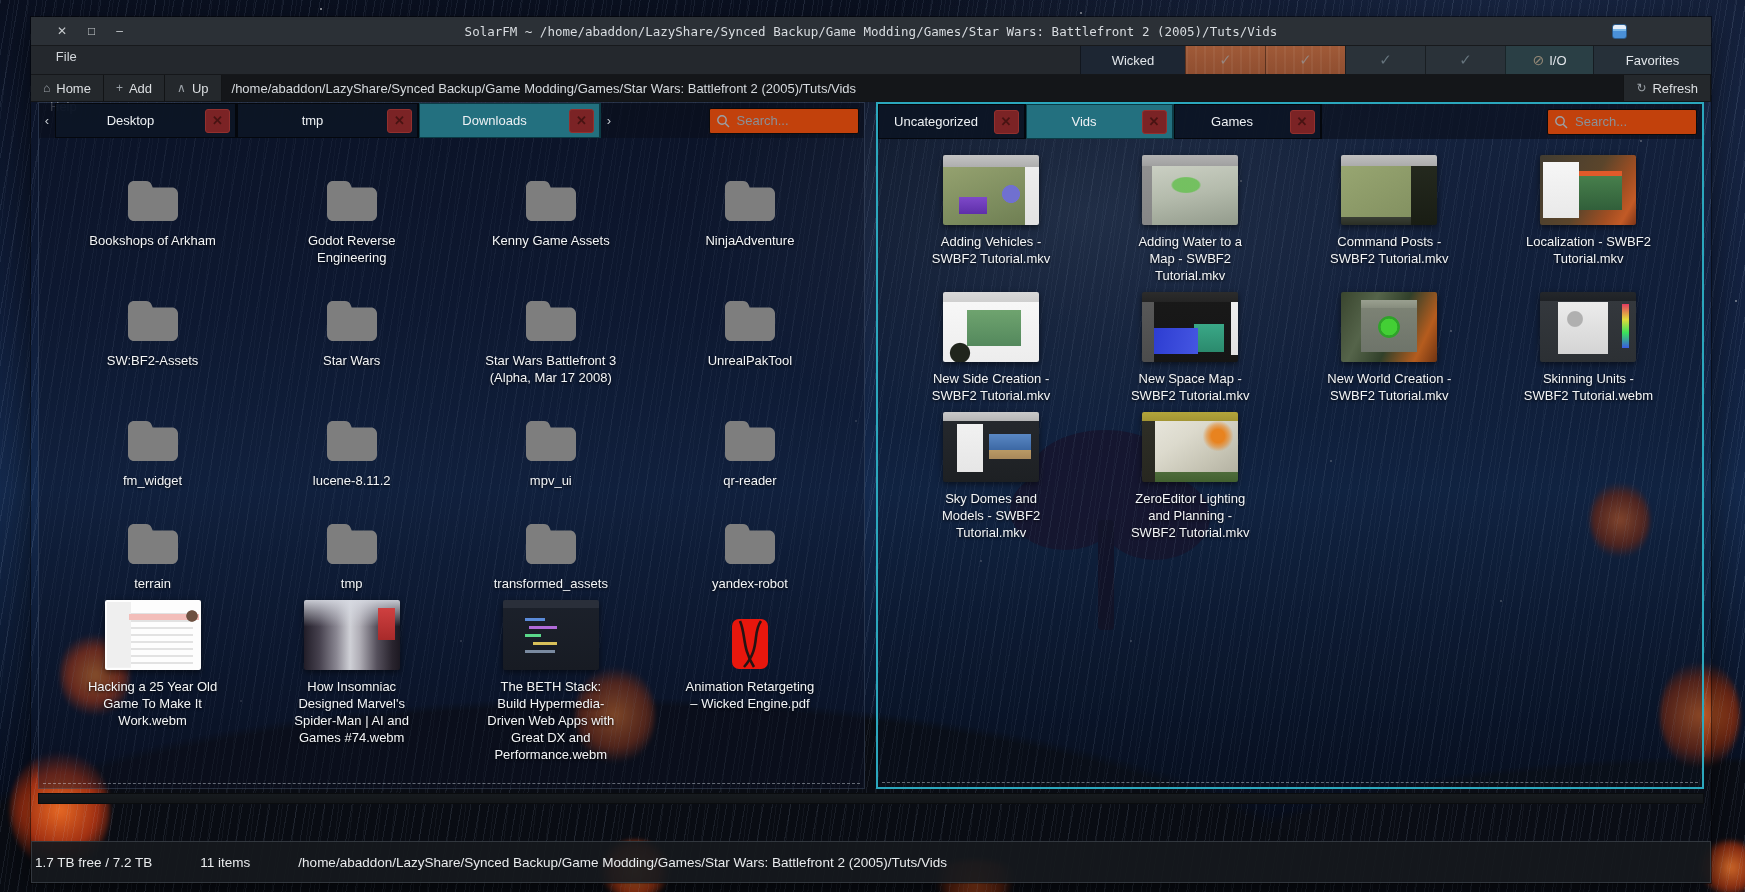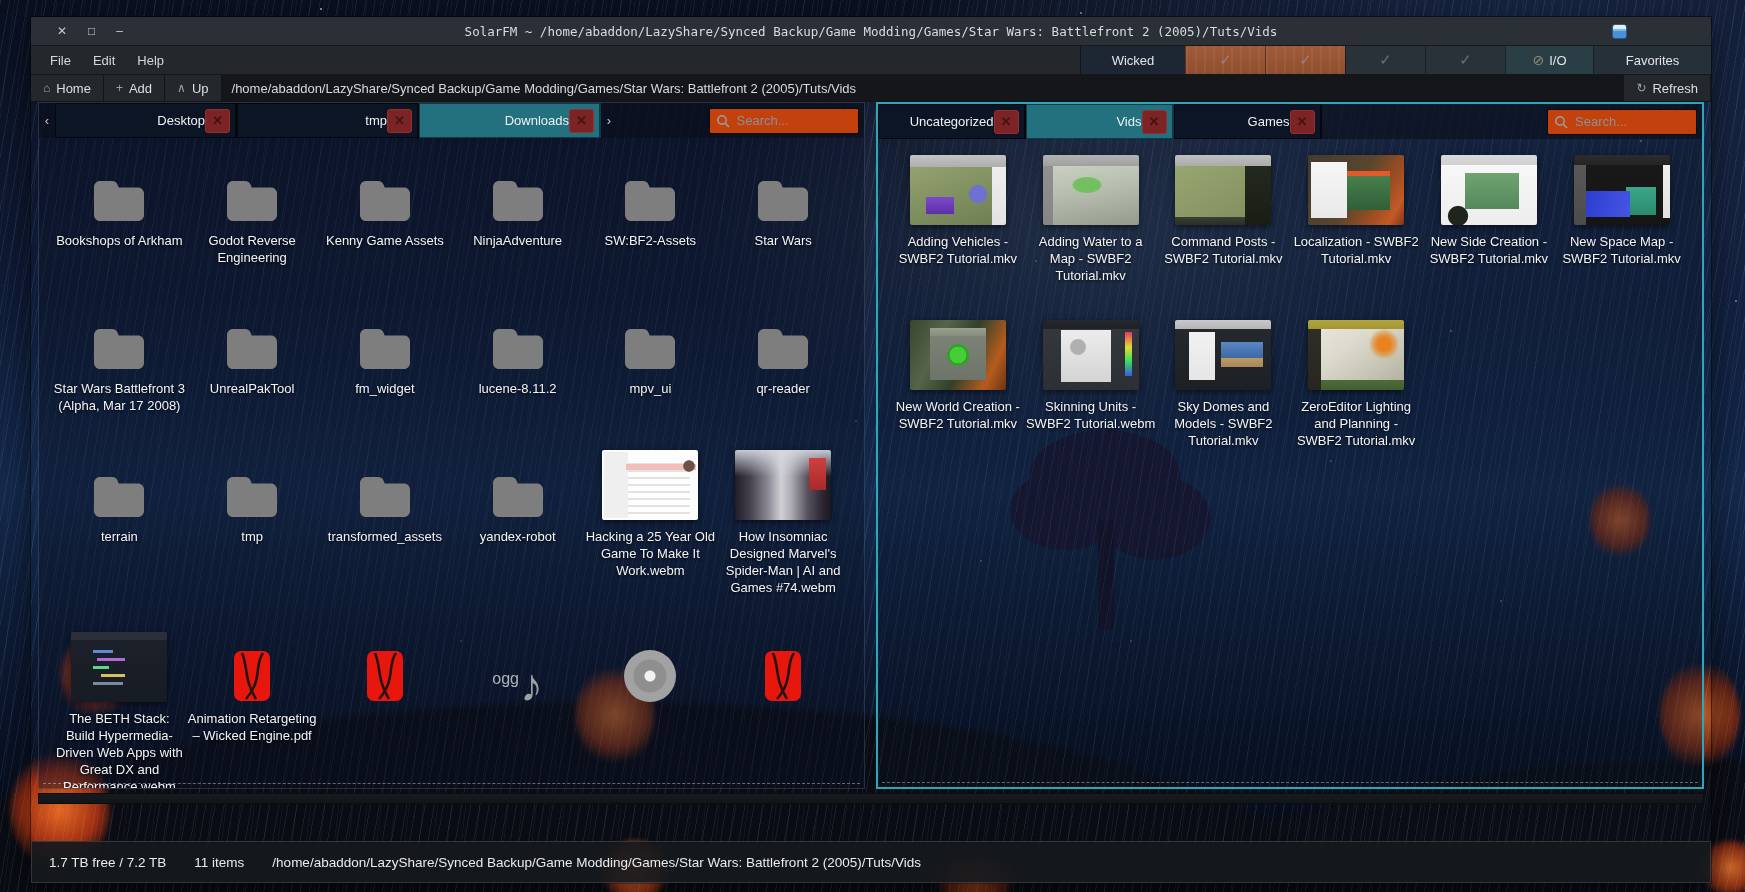--- a/index.html
+++ b/index.html
@@ -51,21 +51,21 @@
   .titlebar { height:29px; background:#2b3036; display:flex; align-items:center; color:#cfd3d7;
     border-bottom:1px solid #17191c; position:relative; }
   .winctl { display:flex; gap:21px; padding-left:26px; font-size:12px; }
   .winctl span { cursor:default; color:#c6cacd; }
   .title { position:absolute; left:0; right:0; text-align:center; font-family:"DejaVu Sans Mono", monospace;
     font-size:12.5px; color:#d8dce0; pointer-events:none; }
   .tb-icon { position:absolute; right:84px; top:7px; width:15px; height:15px; border-radius:3px;
     background:linear-gradient(#e6eef8 0 4px,#7cb8e8 4px 6px,#4a90d8 6px 100%); border:1px solid #2c5c8c; }
 
   .menubar { height:29px; background:#24282d; display:flex; align-items:stretch; border-bottom:1px solid #15171a; }
-  .menu-items { display:flex; align-items:center; gap:4px; padding-left:10px; }
+  .menu-items { display:flex; align-items:flex-end; gap:4px; padding-left:10px;flex-direction:column; }
   .menu-item { color:#d4d8dc; font-size:13px; padding:3px 9px; border-radius:2px; }
   .mb-right { margin-left:auto; display:flex; align-items:stretch; }
   .mb-btn { display:flex; align-items:center; justify-content:center; font-size:13px; color:#e2e6ea;
     padding:0 22px; border-left:1px solid rgba(0,0,0,.4); }
   .btn-plugins { background:#1d2633; min-width:105px; }
   .chk { min-width:80px; color:rgba(150,170,180,.55); font-size:15px; }
   .chk.orange { background:linear-gradient(#a05a38,#8f4e30);
     background-image:repeating-linear-gradient(90deg, rgba(255,255,255,.05) 0 2px, rgba(0,0,0,0) 2px 9px), linear-gradient(#a05a38,#8f4e30); }
   .chk.ghost { background:rgba(60,80,95,.25); }
   .btn-io { background:rgba(55,105,115,.35); gap:5px; min-width:88px; }
@@ -87,31 +87,31 @@
   .pane.active { border:2px solid #2ba7bd; background:rgba(11,20,38,.30); }
   .pane::after { content:""; position:absolute; left:4px; right:4px; bottom:4px;
     border-top:1px dashed rgba(225,232,240,.42); }
   .pane-head { height:35px; flex:0 0 35px; display:flex; align-items:stretch; background:rgba(9,15,28,.62); }
   .tab-arrow { display:flex; align-items:center; justify-content:center; width:16px; color:#c8cdd2; font-size:13px; }
   .tabs { display:flex; align-items:stretch; }
   .tab { display:flex; align-items:center; width:182px; background:rgba(13,22,37,.88);
     border:1px solid rgba(0,0,0,.65); border-right-width:2px; }
   .pane.active .tab { width:148px; }
   .tab.active { background:#23707f; border-color:#0c3b45; }
-  .tab-label { flex:1; text-align:right; color:#eef1f4; font-size:13px; }
+  .tab-label { flex:1; text-align:center; color:#eef1f4; font-size:13px; }
   .tab-close { width:25px; height:24px; margin-right:5px; flex:0 0 25px; display:flex; align-items:center; justify-content:center;
     background:#7b2325; border:1px solid #93302e; border-radius:3px; color:#471312; font-size:13px; font-weight:bold; }
   .search { margin-left:auto; margin-right:5px; align-self:center; position:relative; }
   .search input { width:150px; height:26px; background:#c2410c; border:1px solid #0a0b0d; border-radius:2px;
     color:#dfe3e7; font-size:13px; padding:0 8px 0 27px; font-family:"Liberation Sans",sans-serif; }
   .search input::placeholder { color:#8a9098; }
   .search svg { position:absolute; left:7px; top:6px; }
 
-  .grid { flex:1; display:grid; grid-template-columns:repeat(6,1fr); align-content:start;
-    padding:12px 14px 0; row-gap:32px; overflow:hidden; }
+  .grid { flex:1; display:grid; grid-template-columns:repeat(4,1fr); align-content:start;
+    padding:12px 14px 0; row-gap:4px; overflow:hidden; }
   .fitem { display:flex; flex-direction:column; align-items:center; }
   .ic { height:74px; display:flex; align-items:flex-end; justify-content:center; margin-bottom:8px; }
   .flabel { max-width:132px; text-align:center; color:#f3f5f7; font-size:13px; line-height:17px;
     text-shadow:0 1px 3px rgba(0,0,0,.85); word-wrap:break-word; }
 
   
   .disc { width:52px; height:52px; border-radius:50%;
     background:radial-gradient(circle,#f2f2f2 0 5px,#8f8f8f 6px 16px,#a2a2a2 17px 100%); }
   .zip { position:relative; width:42px; height:54px; background:#43484e; border-radius:7px; }
   .zip i { position:absolute; left:7px; right:7px; top:4px; height:4px; background:#fff; border-radius:2px; }
@@ -204,21 +204,21 @@
     linear-gradient(#5a8ad8,#5a8ad8), linear-gradient(#b06ad8,#b06ad8), linear-gradient(#5ad88a,#5ad88a),
     linear-gradient(#d8c05a,#d8c05a), linear-gradient(#7a8aa0,#7a8aa0),
     linear-gradient(#2a2f3a,#2a2f3a), linear-gradient(#1c212b,#171b23);
     background-size:20px 3px,28px 3px,16px 3px,24px 3px,30px 3px,100% 8px,100% 100%;
     background-position:22px 18px,26px 26px,22px 34px,30px 42px,22px 50px,0 0,0 0; }
 
   
   .bottom-strip { position:absolute; left:7px; right:7px; top:776px; height:11px;
     background:linear-gradient(#171b1f,#121518); border:1px solid #0a0c0e; }
   .statusbar { position:absolute; left:0; right:0; bottom:0; height:42px; background:rgba(21,25,29,.93);
-    border:1px solid rgba(95,105,115,.4); display:flex; align-items:center; gap:28px; padding:0 17px;
+    border:1px solid rgba(95,105,115,.4); display:flex; align-items:center; gap:48px; padding:0 3px;
     color:#e9ebed; font-size:13.5px; }
 </style>
 </head>
 <body>
 
 <div class="decor stars"></div>
 <div class="decor tree">
     <i></i>
     <i></i>
     <i></i>

